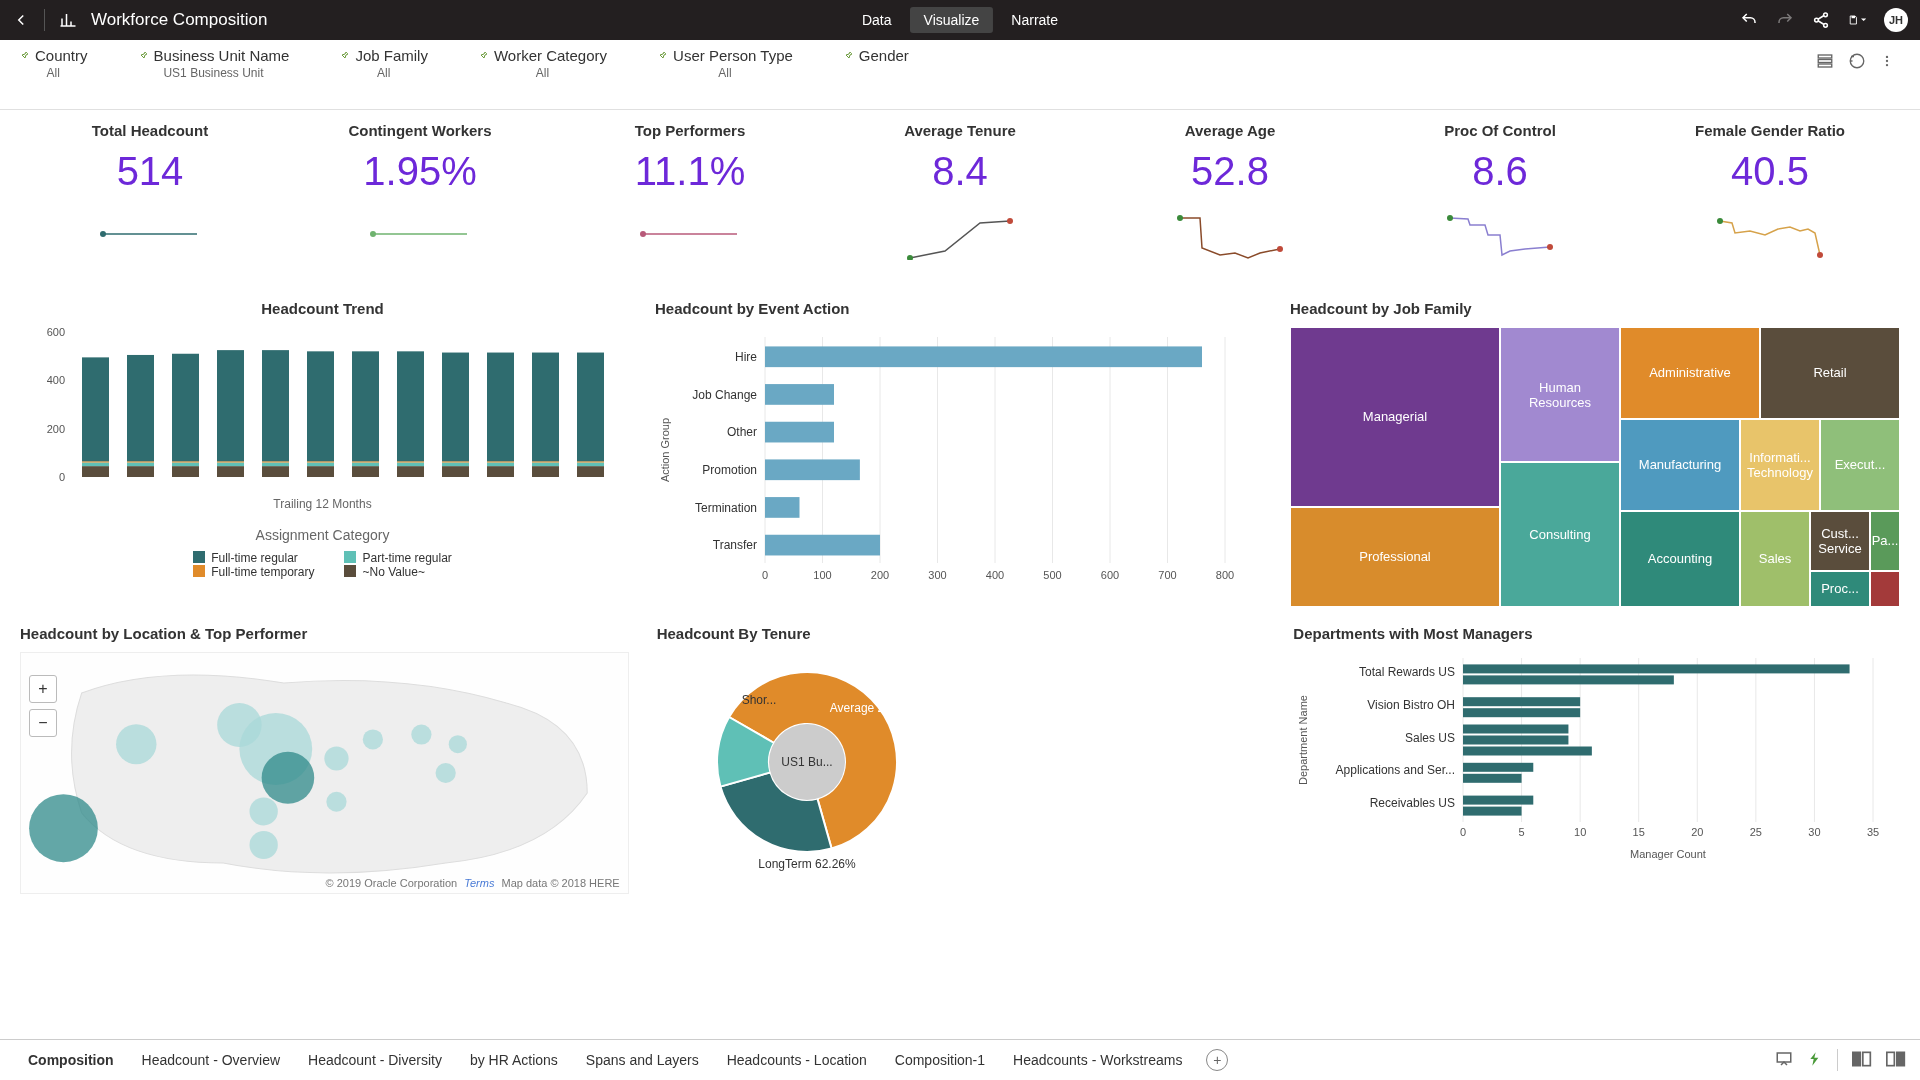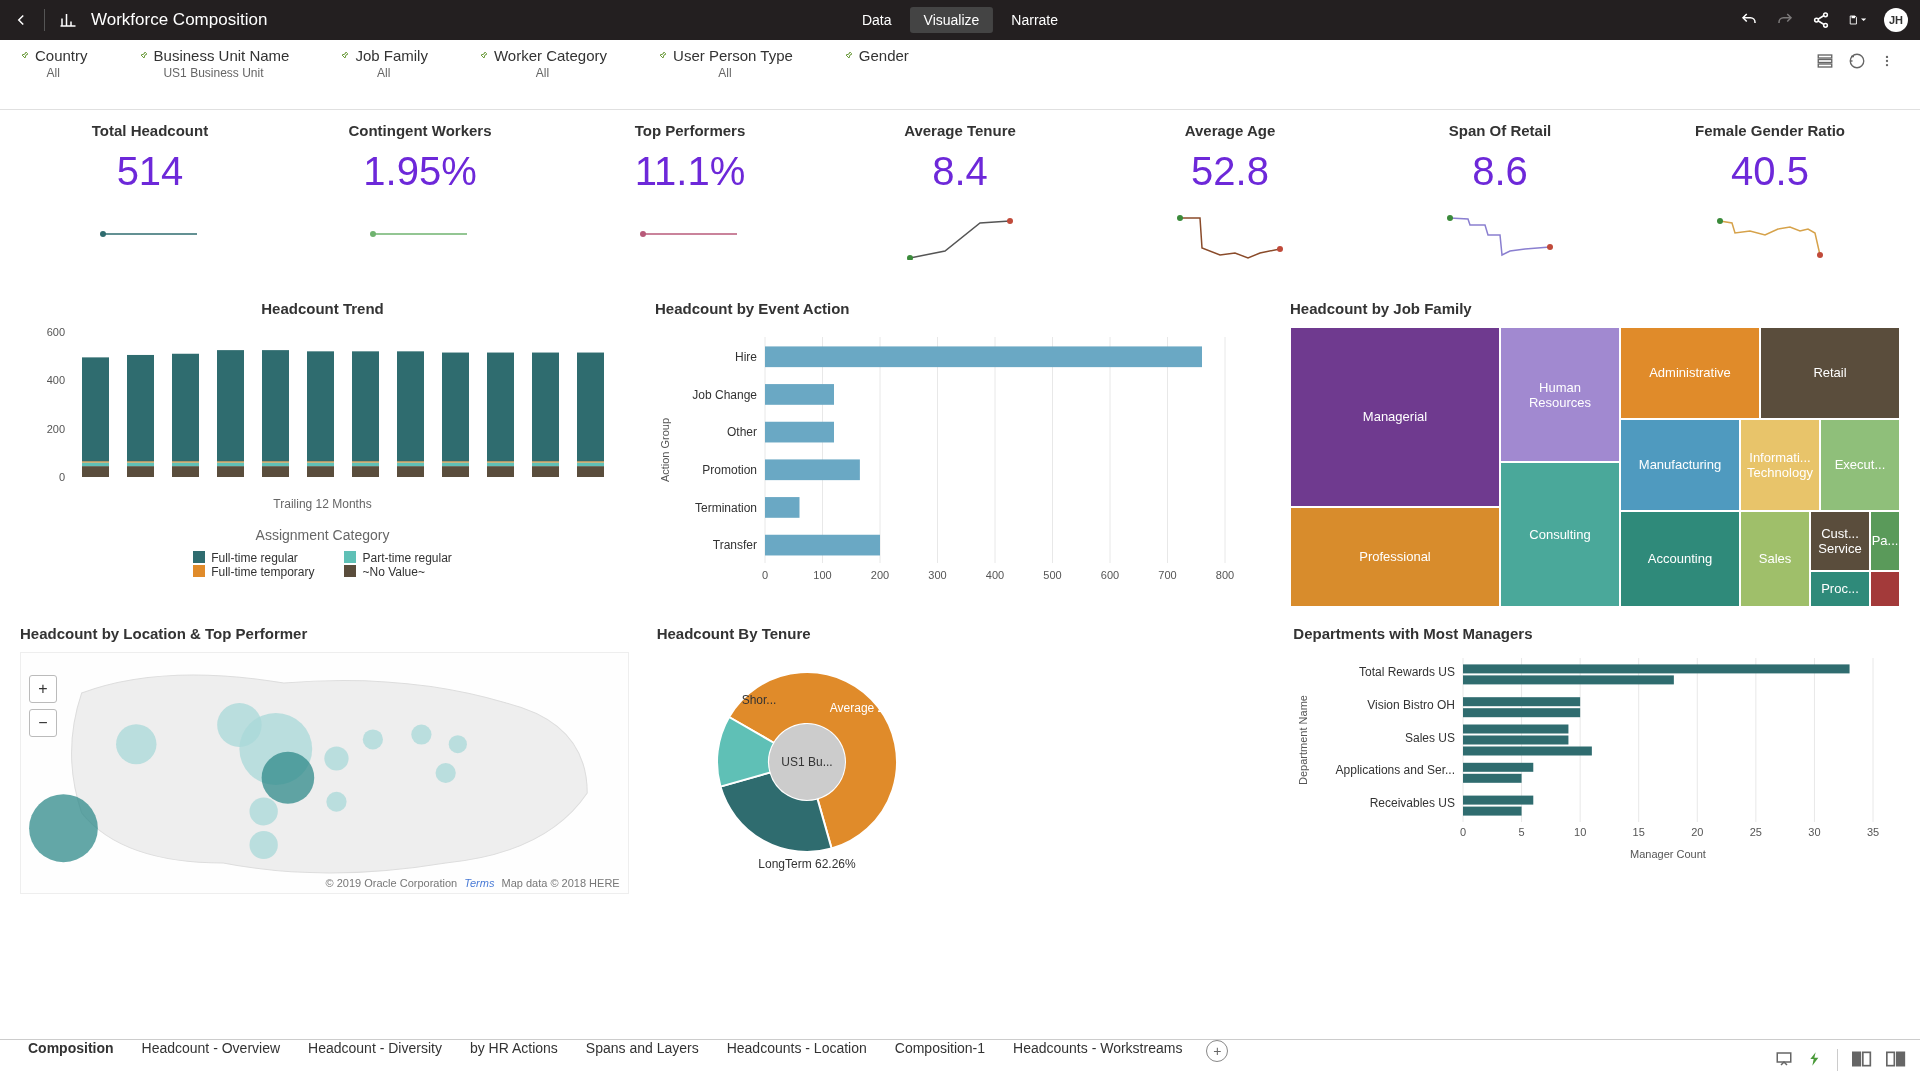--- a/index.html
+++ b/index.html
@@ -30,21 +30,21 @@
   .row2 { display:flex; padding:40px 20px 0 20px; gap:30px; }
   .panel { flex:1; display:flex; flex-direction:column; align-items:flex-start; }
   .panel-title { font-size:15px; font-weight:600; margin-bottom:10px; }
 
   .row3 { display:flex; padding:18px 20px 0 20px; gap:30px; }
 
   .legend { font-size:12px; display:flex; flex-wrap:wrap; gap:6px 20px; justify-content:center; margin-top:8px; }
   .legend .litem { display:flex; align-items:flex-start; gap:6px; }
   .legend .sw { width:12px; height:12px; }
 
-  .bottom-tabs { position:absolute; bottom:0; left:0; right:0; height:40px; border-top:1px solid #ccc; display:flex; padding:0 14px; font-size:14px; background:#fff; }
+  .bottom-tabs { position:absolute; bottom:0; left:0; right:0; height:40px; border-top:1px solid #ccc; display:flex; align-items:center; padding:0 14px; font-size:14px; background:#fff; }
   .bottom-tabs .tab { padding:0 14px; cursor:pointer; color:#333; }
   .bottom-tabs .tab.active { font-weight:700; }
   .bottom-tabs .right { margin-left:auto; display:flex; gap:14px; align-items:center; }
 
   .axis-text { font-size:11px; fill:#555; }
   .chart-text { font-size:12px; fill:#333; }
   .rotate-label { font-size:11px; fill:#555; }
 
   .mapbox { position:relative; width:100%; height:240px; background:#fefefe; border:1px solid #eee; }
   .zoom-ctrl { position:absolute; left:8px; top:22px; display:flex; flex-direction:column; }
@@ -234,21 +234,21 @@
     <div class="kpi">
       <div class="k-title">Average Age</div>
       <div class="k-value">52.8</div>
       <svg class="spark" viewBox="0 0 100 52">
         <polyline points="0,10 20,10 22,40 40,47 55,45 68,50 80,45 100,41" fill="none" stroke="#8a4b2a" stroke-width="1.5"></polyline>
         <circle cx="0" cy="10" r="3" fill="#3a8a3a"></circle>
         <circle cx="100" cy="41" r="3" fill="#c04a3a"></circle>
       </svg>
     </div>
     <div class="kpi">
-      <div class="k-title">Span Of Retail</div>
+      <div class="k-title">Proc Of Control</div>
       <div class="k-value">8.6</div>
       <svg class="spark" viewBox="0 0 100 52">
         <polyline points="0,10 18,11 20,17 35,17 38,27 50,27 52,47 60,43 75,41 100,39" fill="none" stroke="#8a7fd0" stroke-width="1.5"></polyline>
         <circle cx="0" cy="10" r="3" fill="#3a8a3a"></circle>
         <circle cx="100" cy="39" r="3" fill="#c04a3a"></circle>
       </svg>
     </div>
     <div class="kpi">
       <div class="k-title">Female Gender Ratio</div>
       <div class="k-value">40.5</div>

